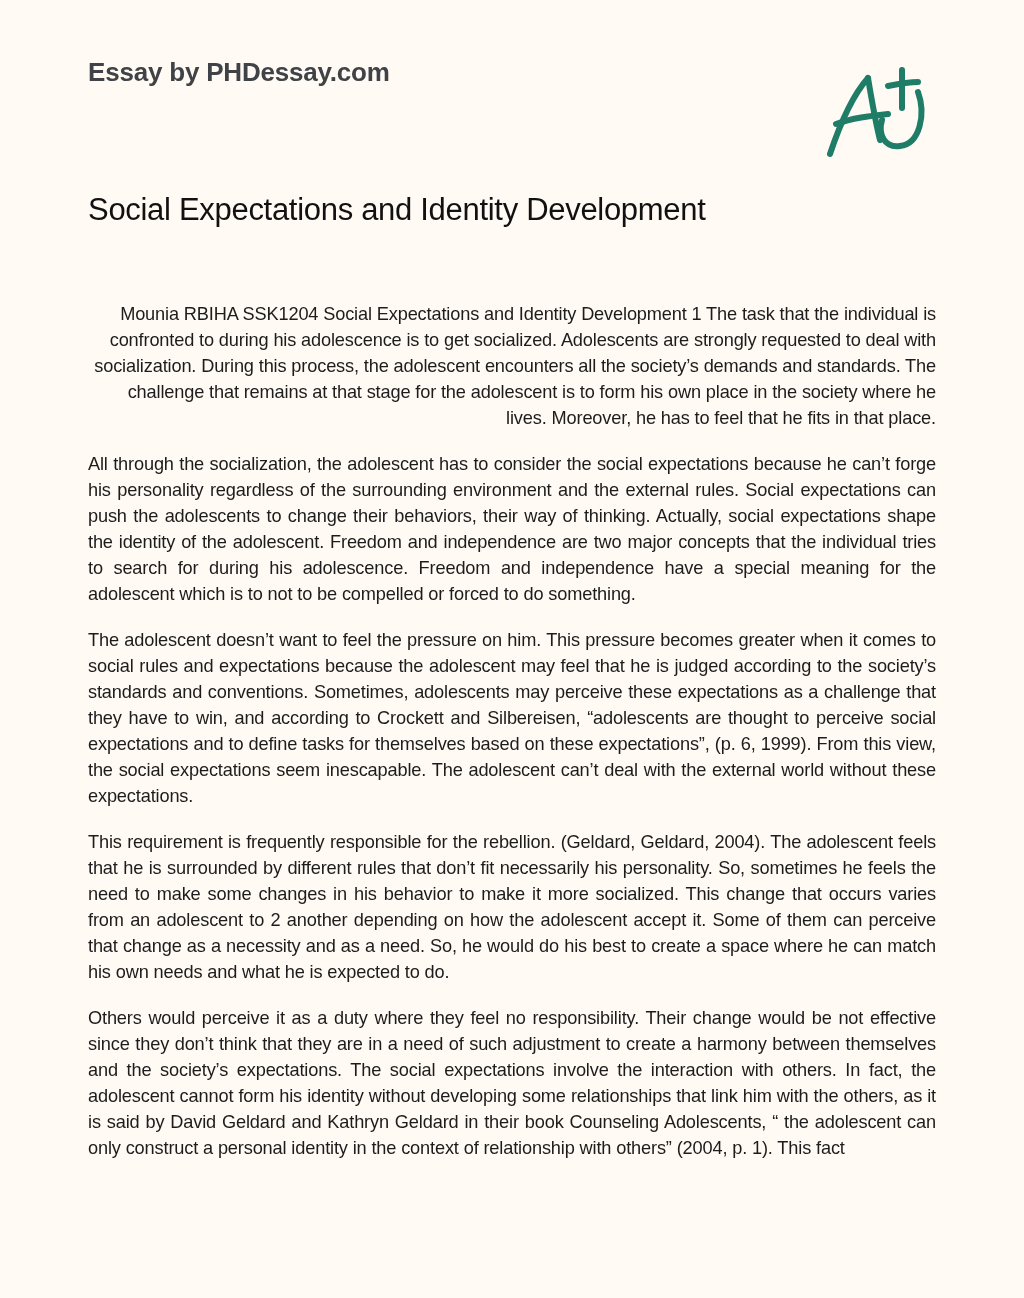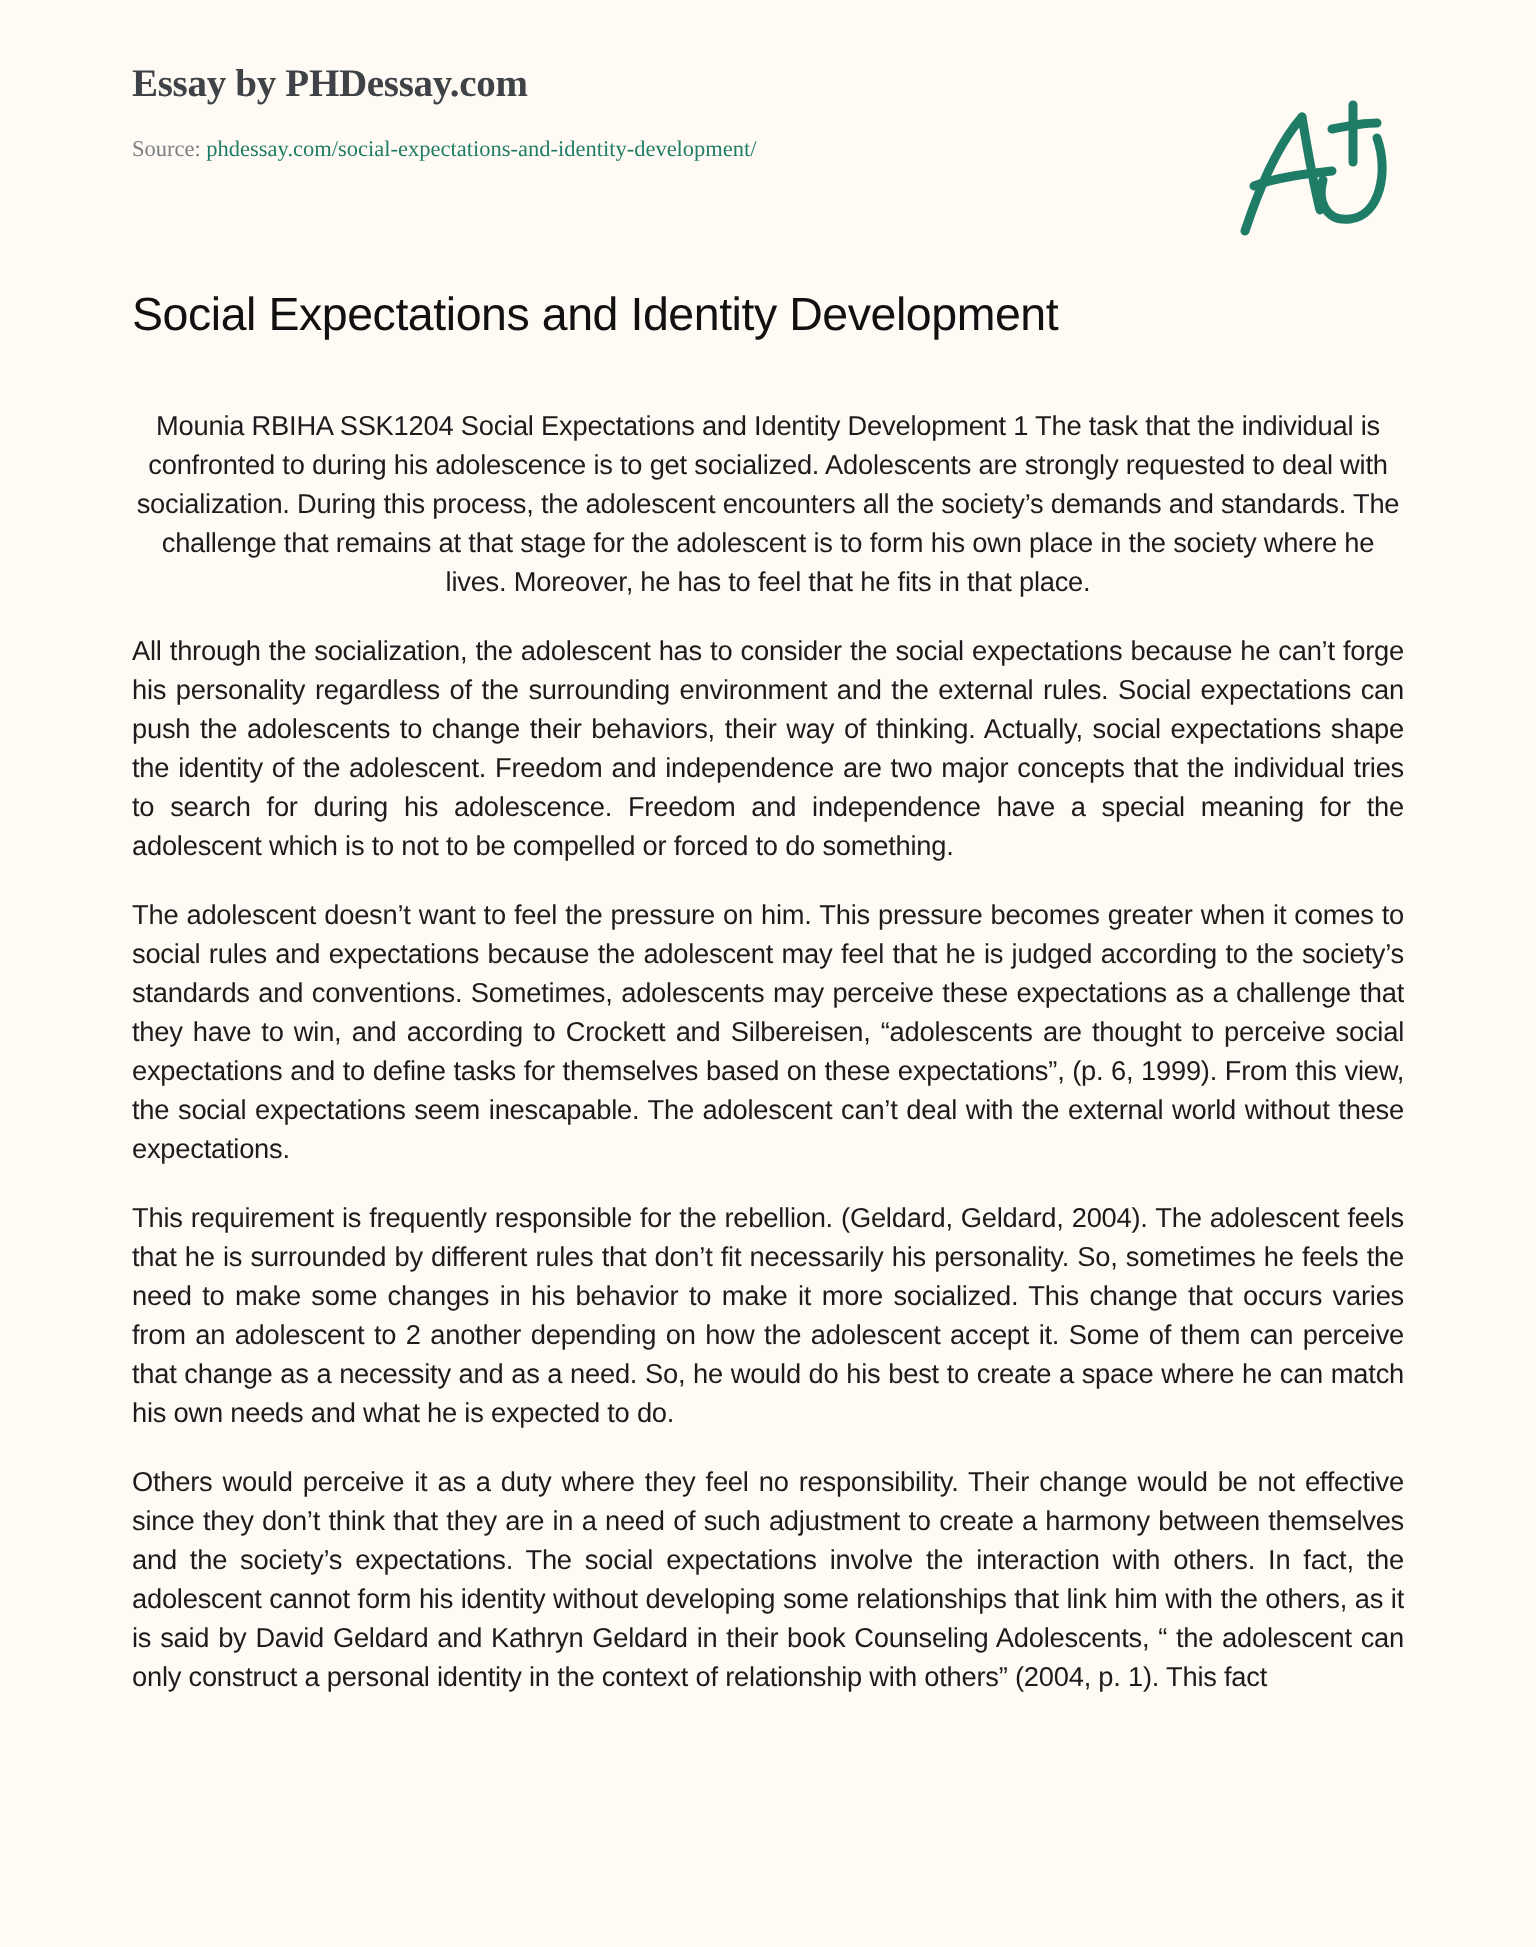--- a/index.html
+++ b/index.html
@@ -11,23 +11,22 @@
       width: 1024px;
       height: 1298px;
       overflow: hidden;
       position: relative;
       font-family: "Liberation Sans", "DejaVu Sans", sans-serif;
       color: #1c1c1c;
     }
     .header {
       position: absolute;
       left: 88px;
-      top: 40px;
+      top: 56px;
       right: 88px;
-      font-family: Liberation Serif, serif;
     }
     .site-title {
       font-size: 26px;
       font-weight: bold;
       color: #3f4347;
       margin: 0;
       line-height: 32px;
       letter-spacing: -0.2px;
     }
     .source-line {
@@ -68,31 +67,29 @@
     }
     .essay-body p {
       margin: 0 0 20px 0;
       font-size: 18.2px;
       line-height: 26px;
       color: #1c1c1c;
       text-align: justify;
       letter-spacing: -0.15px;
     }
     .essay-body p:first-child {
-      text-align: center;
+      text-align: right;
+      margin-top: 30px;
     }
   </style>
 </head>
 <body>
 
 <header class="header">
   <h2 class="site-title">Essay by PHDessay.com</h2>
-  <div class="source-line">
-    <span>Source: </span><a>phdessay.com/social-expectations-and-identity-development/</a>
-  </div>
 </header>
 
 <div class="logo">
   <svg width="110" height="100" viewBox="0 0 110 100" fill="none" stroke="#1f7d67" stroke-width="6" stroke-linecap="round" stroke-linejoin="round">
 
     <path d="M8 92 C 18 62, 30 34, 46 16"></path>
 
     <path d="M46 16 C 50 40, 54 62, 58 78"></path>
 
     <path d="M14 62 C 30 56, 48 54, 66 52"></path>

